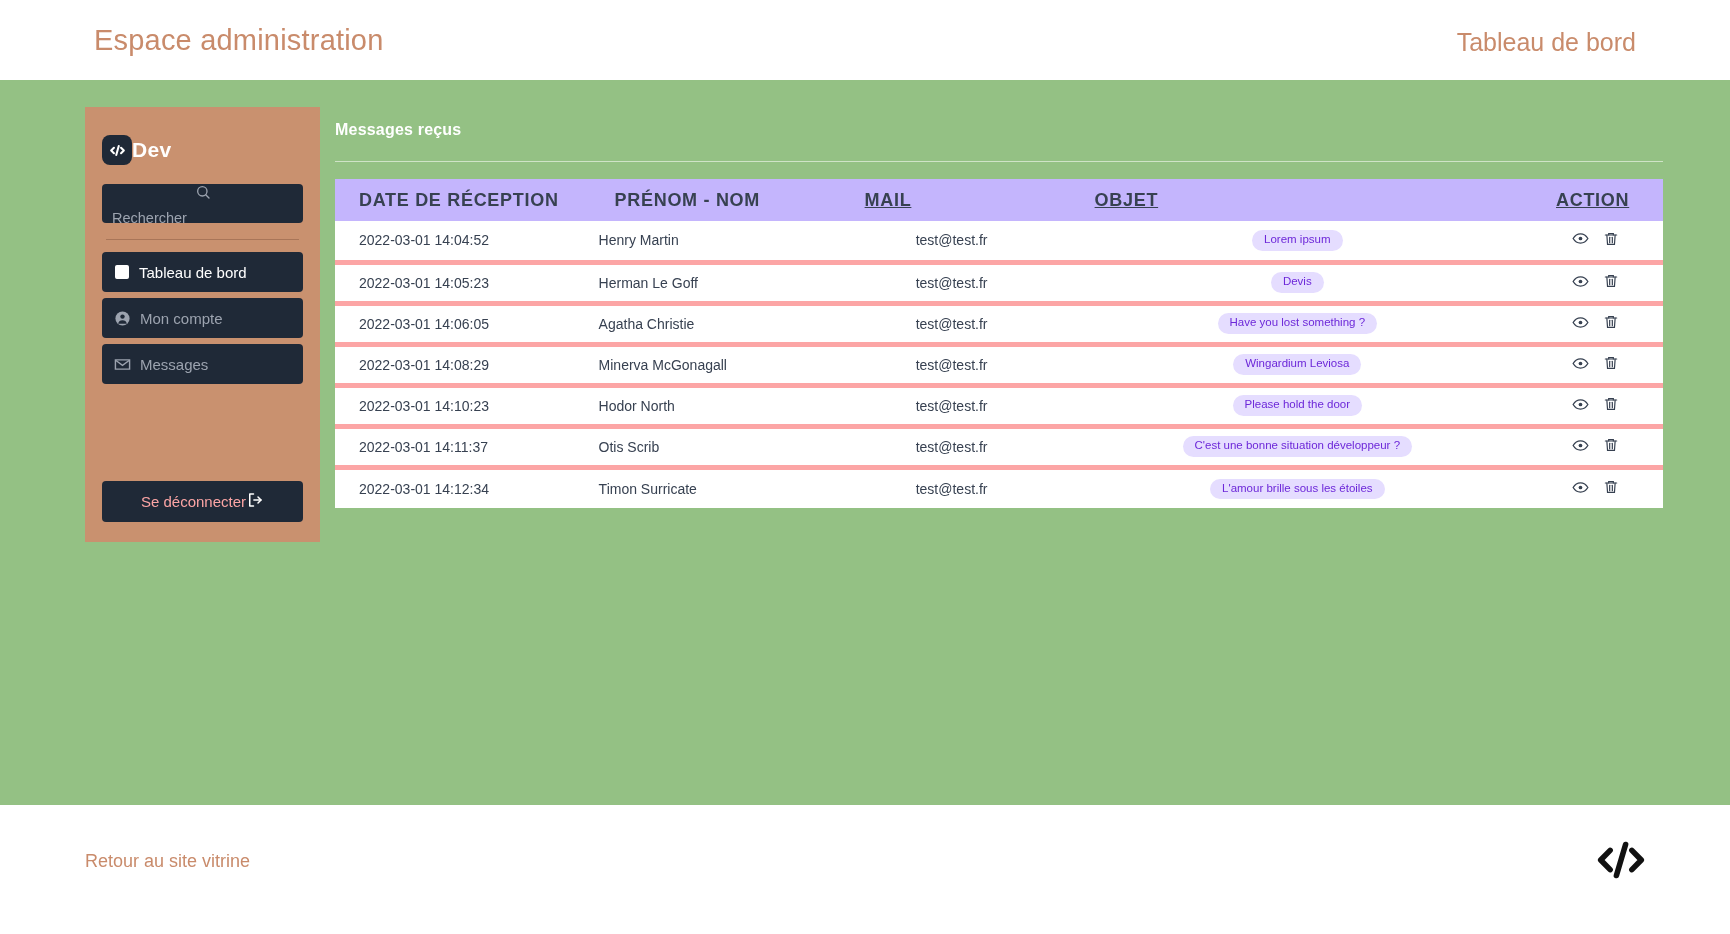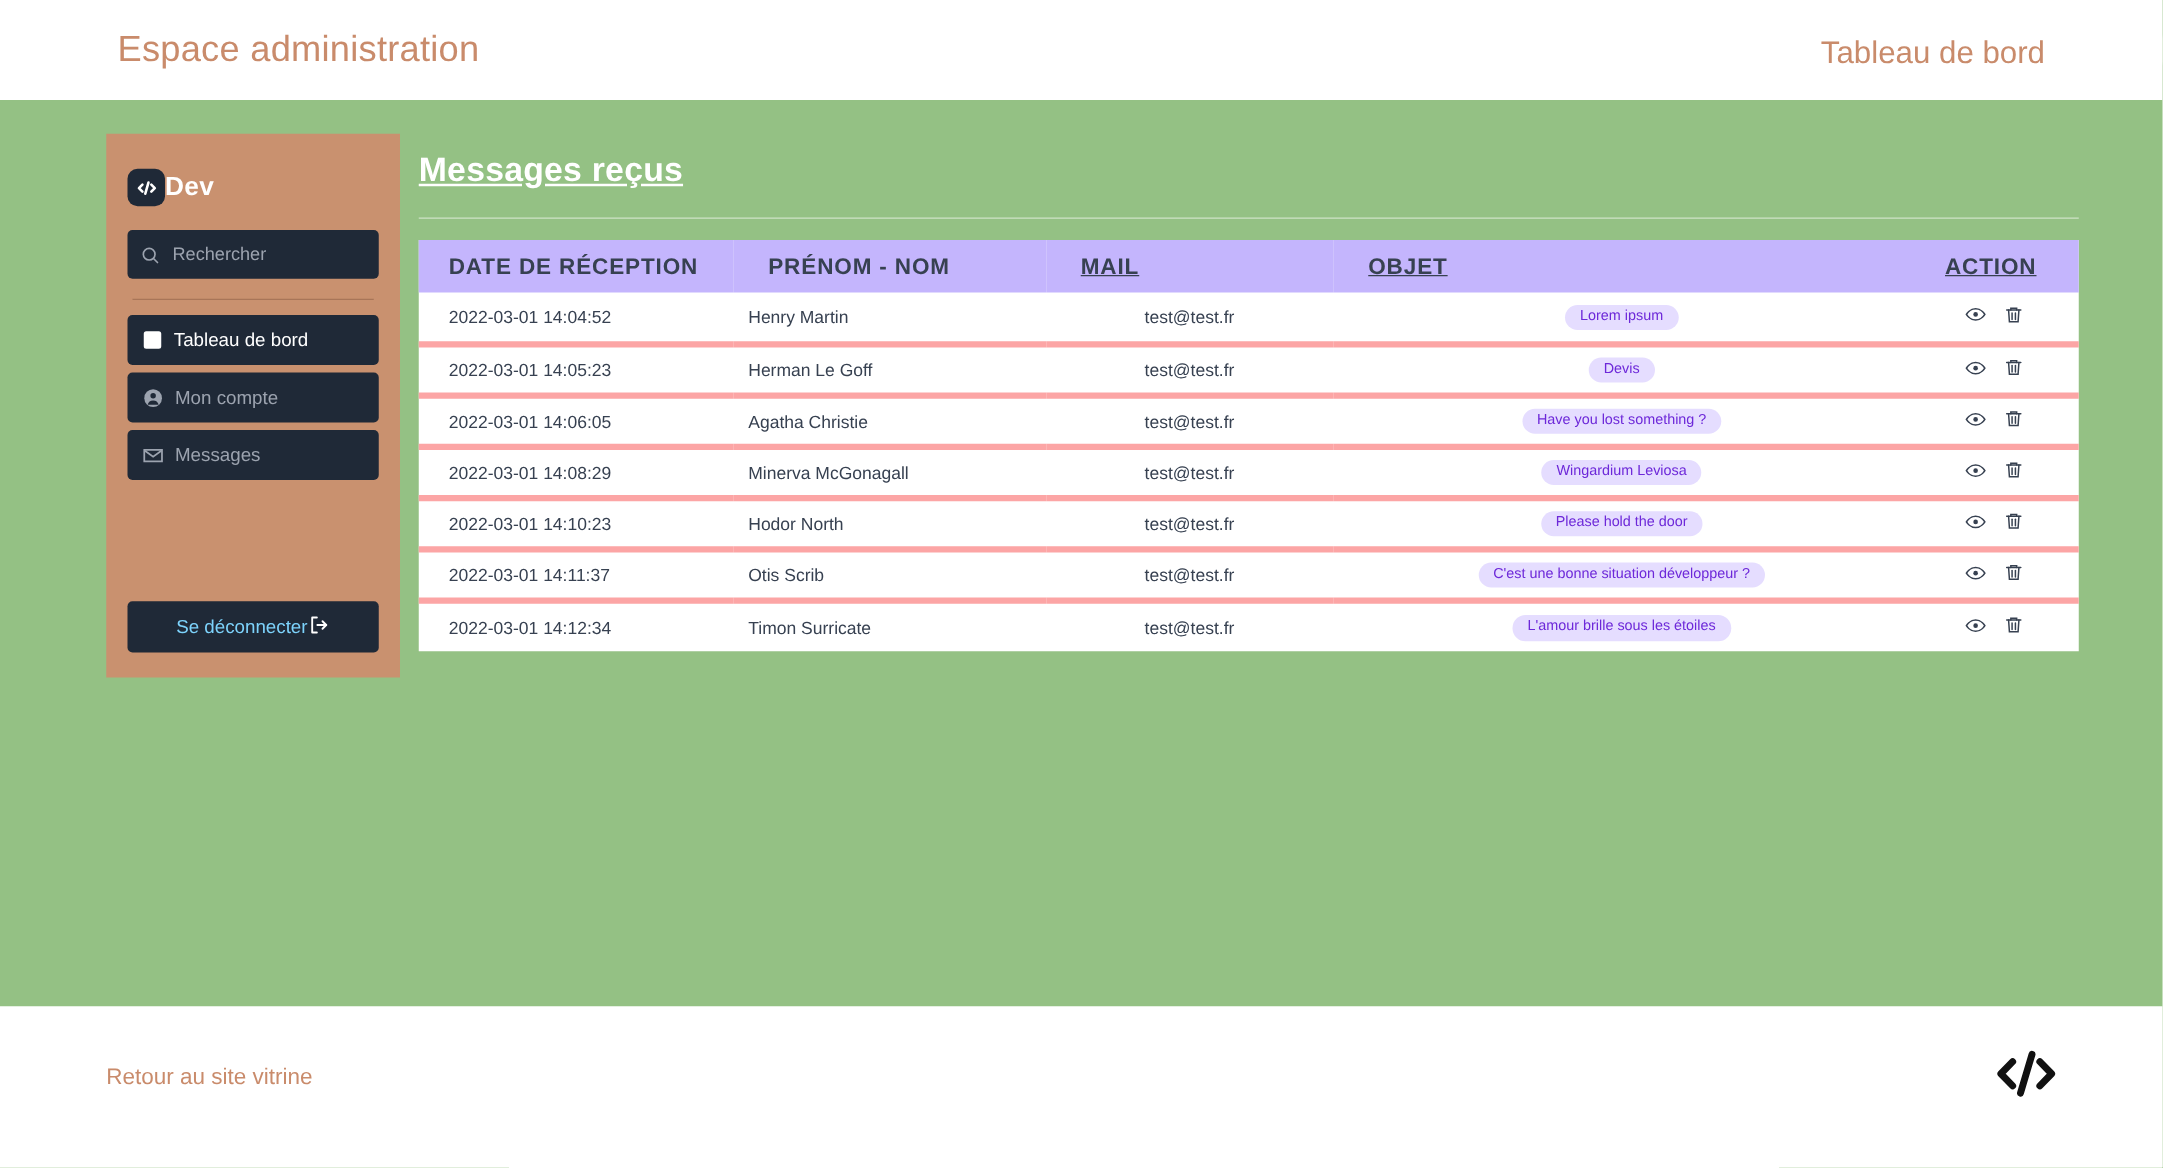--- a/index.html
+++ b/index.html
@@ -89,20 +89,21 @@
   }
   .search-box {
     margin-top: 13px;
     height: 39px;
     background: #1f2937;
     border-radius: 4px;
     display: flex;
     align-items: center;
     padding: 0 10px;
     gap: 10px;
+    flex-direction: column;
   }
   .search-box svg { flex: 0 0 auto; display:block; }
   .search-input {
     background: transparent;
     border: none;
     outline: none;
     color: #e5e7eb;
     font-size: 14.5px;
     font-family: "Liberation Sans", sans-serif;
     width: 100%;
@@ -131,42 +132,41 @@
   .nav-item .nav-ico { display: flex; align-items: center; flex: 0 0 auto; }
   .nav-item.active .nav-ico svg { stroke: #ffffff; fill: #ffffff; }
   .spacer { flex: 1 1 auto; min-height: 70px; }
   .logout-btn {
     height: 41px;
     background: #1f2937;
     border-radius: 4px;
     display: flex;
     align-items: center;
     justify-content: center;
-    color: #7dd3fc;
+    color: #fca5a5;
     font-size: 15px;
     cursor: pointer;
     border: none;
     font-family: "Liberation Sans", sans-serif;
     width: 100%;
   }
 
   
   .content {
     flex: 1 1 auto;
     margin-left: 15px;
     margin-right: 67px;
     padding-top: 14px;
   }
   .content-title {
     color: #ffffff;
-    font-size: 27px;
+    font-size: 16px;
     font-weight: bold;
     margin-bottom: 22px;
     letter-spacing: 0.2px;
-    text-decoration: underline;
   }
   .title-rule {
     height: 1px;
     background: rgba(255,255,255,0.55);
     margin-bottom: 17px;
   }
   .table-card {
     background: #ffffff;
   }
   table { width: 100%; border-collapse: collapse; }

